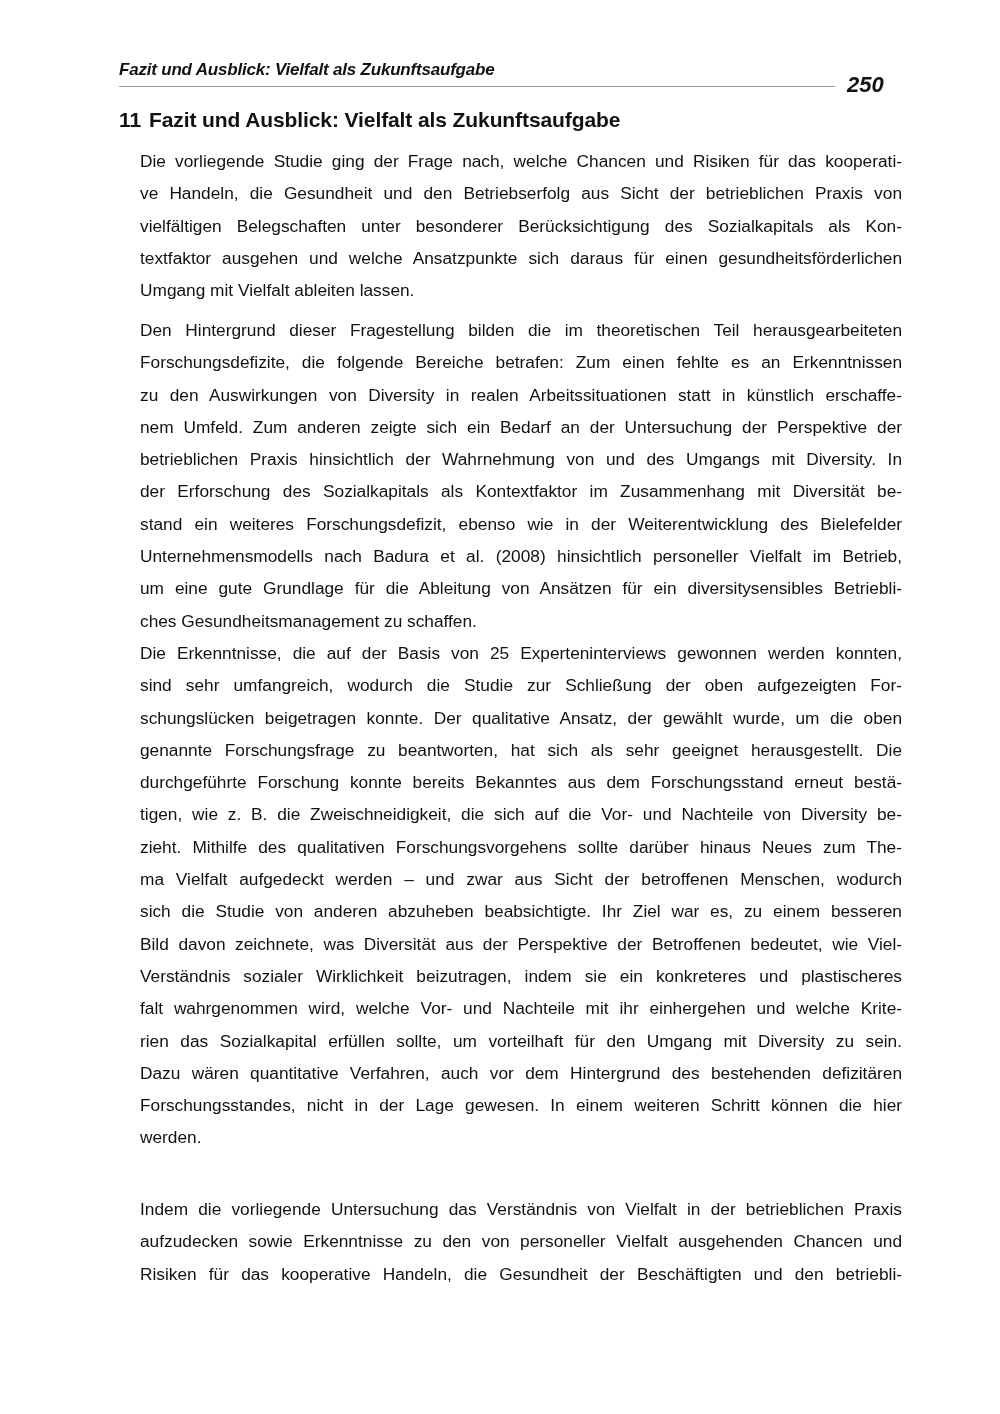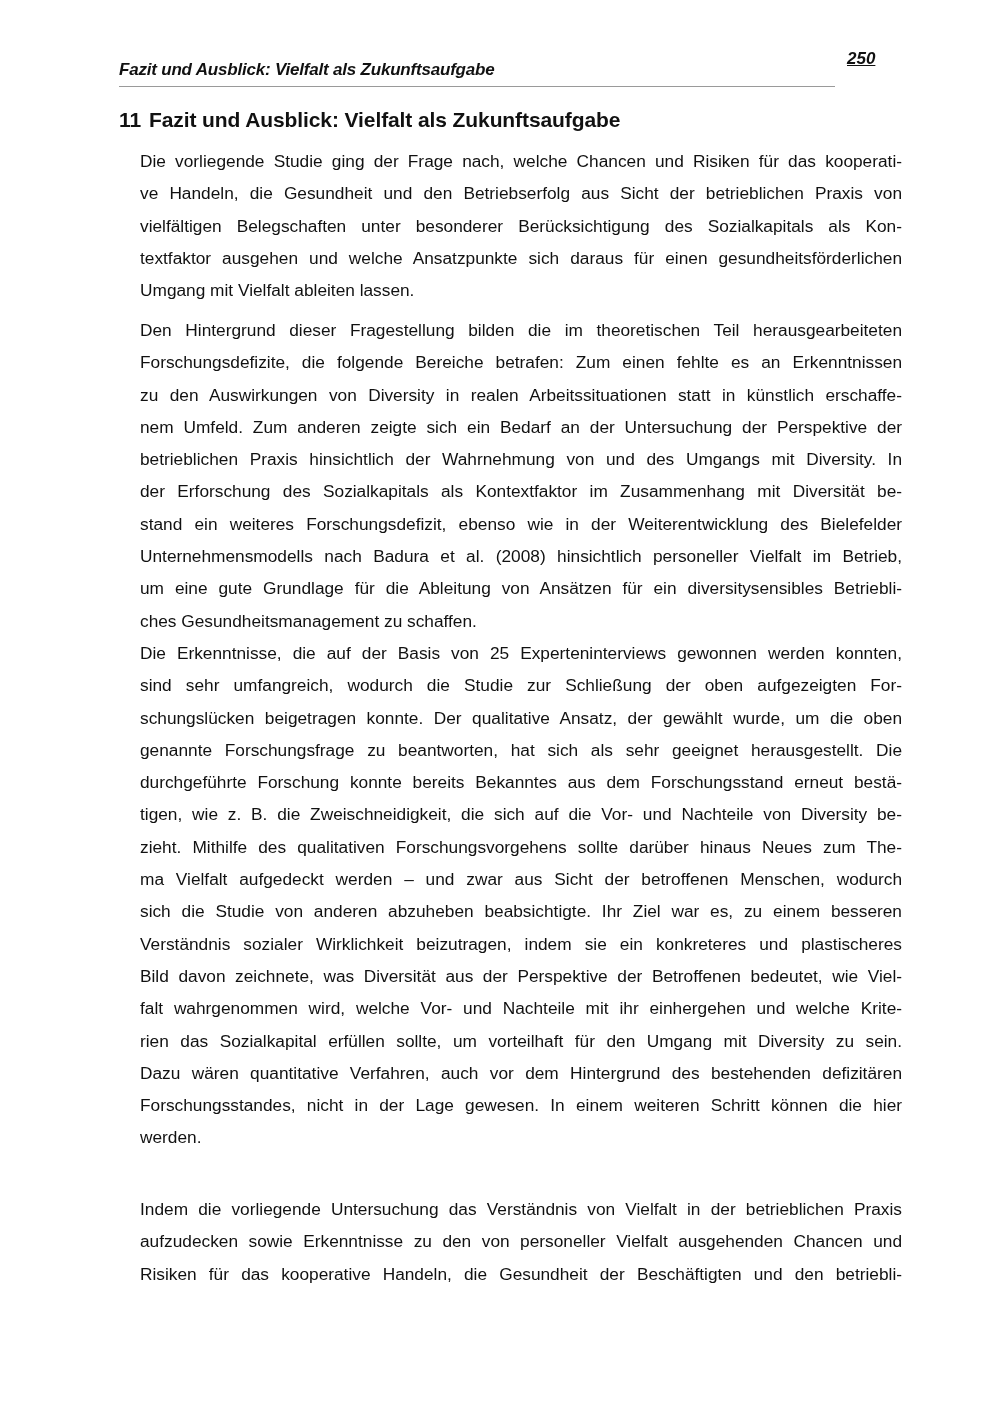--- a/index.html
+++ b/index.html
@@ -35,25 +35,24 @@
       top: 2px;
       font-size: 17px;
       font-weight: bold;
       font-style: italic;
       letter-spacing: -0.2px;
       white-space: nowrap;
     }
     .page-number {
       position: absolute;
       left: 847px;
-      top: 49px;
-      font-size: 17px;
+      top: 72px;
+      font-size: 22px;
       font-weight: bold;
       font-style: italic;
-      text-decoration: underline;
     }
     .chapter-heading {
       position: absolute;
       left: 119px;
       top: 108px;
       font-size: 21px;
       font-weight: bold;
       white-space: nowrap;
       letter-spacing: -0.1px;
     }
@@ -130,22 +129,22 @@
   <div class="body-text" id="para-3">
       <div class="line"><span class="txt">Die Erkenntnisse, die auf der Basis von 25 Experteninterviews gewonnen werden konnten,</span></div>
       <div class="line"><span class="txt">sind sehr umfangreich, wodurch die Studie zur Schließung der oben aufgezeigten For-</span></div>
       <div class="line"><span class="txt">schungslücken beigetragen konnte. Der qualitative Ansatz, der gewählt wurde, um die oben</span></div>
       <div class="line"><span class="txt">genannte Forschungsfrage zu beantworten, hat sich als sehr geeignet herausgestellt. Die</span></div>
       <div class="line"><span class="txt">durchgeführte Forschung konnte bereits Bekanntes aus dem Forschungsstand erneut bestä-</span></div>
       <div class="line"><span class="txt">tigen, wie z. B. die Zweischneidigkeit, die sich auf die Vor- und Nachteile von Diversity be-</span></div>
       <div class="line"><span class="txt">zieht. Mithilfe des qualitativen Forschungsvorgehens sollte darüber hinaus Neues zum The-</span></div>
       <div class="line"><span class="txt">ma Vielfalt aufgedeckt werden – und zwar aus Sicht der betroffenen Menschen, wodurch</span></div>
       <div class="line"><span class="txt">sich die Studie von anderen abzuheben beabsichtigte. Ihr Ziel war es, zu einem besseren</span></div>
+      <div class="line"><span class="txt">Bild davon zeichnete, was Diversität aus der Perspektive der Betroffenen bedeutet, wie Viel-</span></div>
       <div class="line"><span class="txt">Verständnis sozialer Wirklichkeit beizutragen, indem sie ein konkreteres und plastischeres</span></div>
-      <div class="line"><span class="txt">Bild davon zeichnete, was Diversität aus der Perspektive der Betroffenen bedeutet, wie Viel-</span></div>
       <div class="line"><span class="txt">falt wahrgenommen wird, welche Vor- und Nachteile mit ihr einhergehen und welche Krite-</span></div>
       <div class="line"><span class="txt">rien das Sozialkapital erfüllen sollte, um vorteilhaft für den Umgang mit Diversity zu sein.</span></div>
       <div class="line"><span class="txt">Dazu wären quantitative Verfahren, auch vor dem Hintergrund des bestehenden defizitären</span></div>
       <div class="line"><span class="txt">Forschungsstandes, nicht in der Lage gewesen. In einem weiteren Schritt können die hier</span></div>
       <div class="line last"><span class="txt">werden.</span></div>
     </div>
   <div class="body-text" id="para-4">
       <div class="line"><span class="txt">Indem die vorliegende Untersuchung das Verständnis von Vielfalt in der betrieblichen Praxis</span></div>
       <div class="line"><span class="txt">aufzudecken sowie Erkenntnisse zu den von personeller Vielfalt ausgehenden Chancen und</span></div>
       <div class="line"><span class="txt">Risiken für das kooperative Handeln, die Gesundheit der Beschäftigten und den betriebli-</span></div>

